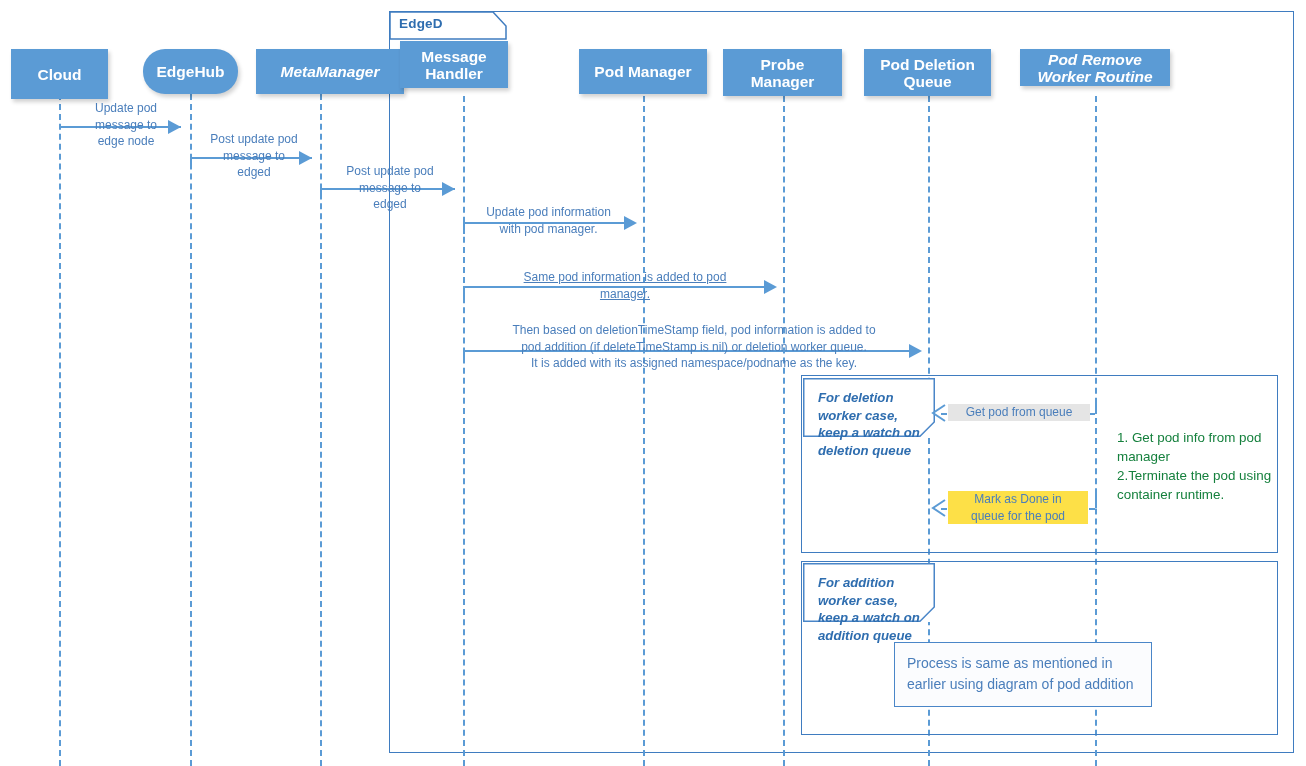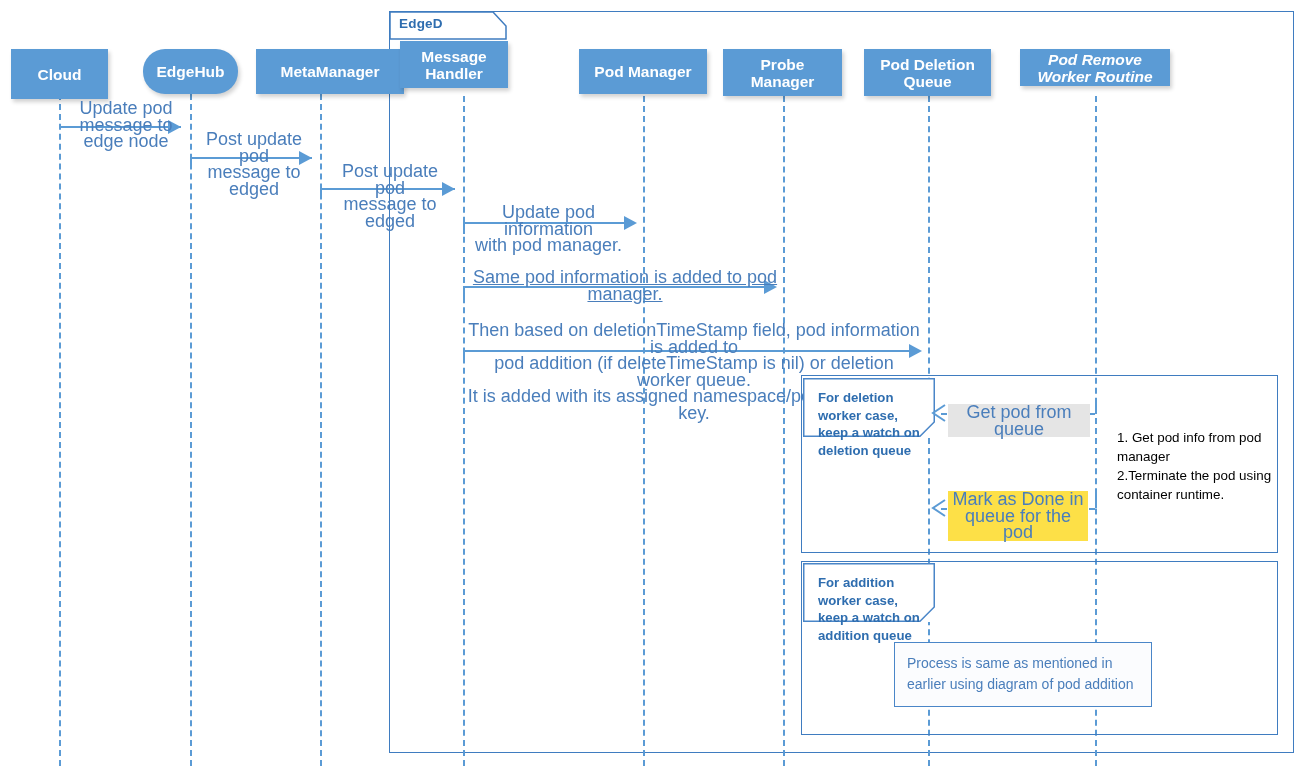--- a/index.html
+++ b/index.html
@@ -58,21 +58,21 @@
     font-size: 13.5px;
     color: #2E6DAF;
     font-weight: 600;
     letter-spacing: .2px;
   }
 
   
   .msg-label {
     position: absolute;
     color: #4A7EBB;
-    font-size: 18px;
+    font-size: 12px;
     line-height: 16.5px;
     text-align: center;
     white-space: pre-line;
   }
   .hline {
     position: absolute;
     height: 0;
     border-top: 2px solid #5B9BD5;
   }
   .hline.dashed { border-top: 2px dashed #5B9BD5; }
@@ -98,33 +98,34 @@
     position: absolute;
     box-sizing: border-box;
     color: #2E6DAF;
     font-size: 13.2px;
     line-height: 17.5px;
   }
   .note-folded {
     background: #ffffff;
     font-weight: bold;
     padding: 6px 9px 6px 9px;
+    font-style: italic;
   }
   .note-plain {
     background: #FBFCFE;
     border: 1.5px solid #4A86C8;
     padding: 10px 12px;
     font-weight: normal;
     color: #4A7EBB;
     font-size: 14px;
     line-height: 21px;
   }
   .plain-text {
     position: absolute;
-    color: #000000;
+    color: #15803d;
     font-size: 13.4px;
     line-height: 19px;
     white-space: pre-line;
   }
 </style>
 </head>
 <body>
 
 <div id="stage">
 
@@ -147,21 +148,21 @@
   <div class="lifeline" style="left:1095px;top:96px;  height:670px;"></div>
 
   <div class="participant" style="left:11px; top:49px; width:97px; height:50px;">
     <span>Cloud</span>
   </div>
 
   <div class="participant" style="left:143px; top:49px; width:95px; height:45px;border-radius:22px;">
     <span>EdgeHub</span>
   </div>
 
-  <div class="participant" style="left:256px; top:49px; width:148px; height:45px;">
+  <div class="participant" style="left:256px; top:49px; width:148px; height:45px;font-style:italic;">
     <span>MetaManager</span>
   </div>
 
   <div class="participant" style="left:400px; top:41px; width:108px; height:47px;">
     <span>Message<br>Handler</span>
   </div>
 
   <div class="participant" style="left:579px; top:49px; width:128px; height:45px;">
     <span>Pod Manager</span>
   </div>

